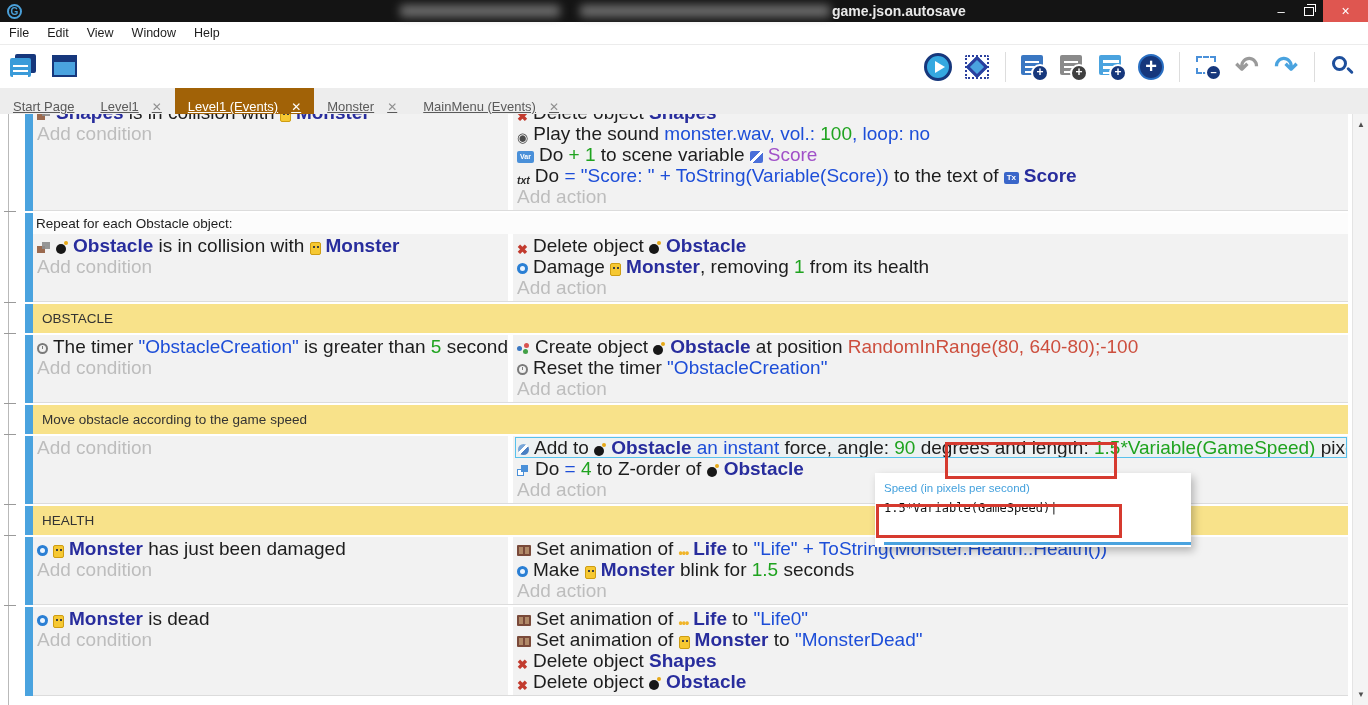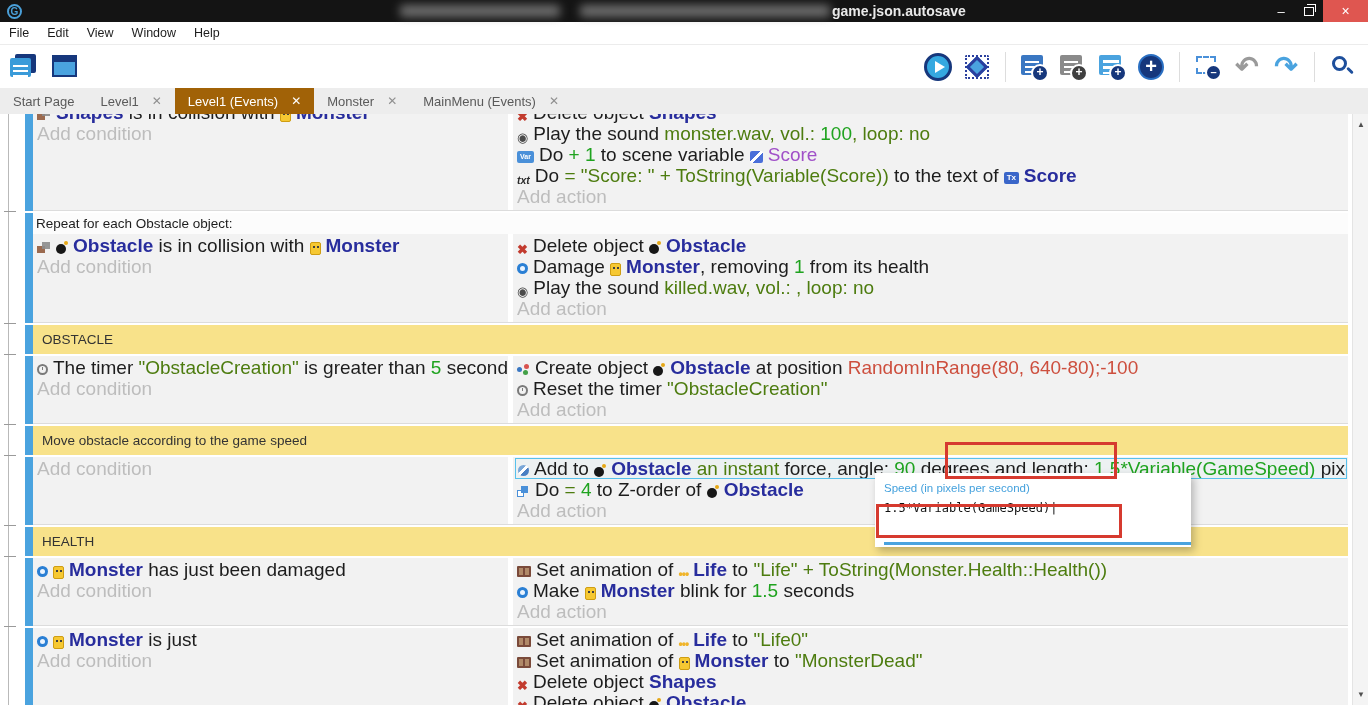--- a/index.html
+++ b/index.html
@@ -55,21 +55,21 @@
   .i-remove-selection-icon::before{content:"";position:absolute;left:3px;top:4px;width:20px;height:18px;border:2px dashed #4a90d9;box-sizing:border-box;}
   .i-remove-selection-icon::after{content:"–";position:absolute;right:1px;bottom:1px;width:13px;height:13px;background:#16377c;border:2px solid #fff;border-radius:50%;
     color:#fff;font-size:11px;line-height:12px;text-align:center;font-weight:bold;}
   .i-undo-icon::before{content:"↶";position:absolute;inset:0;text-align:center;font-size:28px;line-height:30px;color:#9a9a9a;font-weight:bold;}
   .i-redo-icon::before{content:"↷";position:absolute;inset:0;text-align:center;font-size:28px;line-height:30px;color:#4aa3df;font-weight:bold;}
   .i-search-icon::before{content:"";position:absolute;left:4px;top:4px;width:15px;height:15px;border:3px solid #1e4f9c;border-radius:50%;box-sizing:border-box;}
   .i-search-icon::after{content:"";position:absolute;left:18px;top:17px;width:8px;height:3px;background:#1e4f9c;transform:rotate(45deg);border-radius:2px;}
 
   
   .tabbar{position:absolute;top:88px;left:0;right:0;height:26px;background:#ededed;display:flex;align-items:stretch;z-index:18;font-size:13px;color:#5a5a5a;}
-  .tab{display:flex;align-items:center;padding:0 13px;gap:13px;cursor:default;}
+  .tab{display:flex;align-items:flex-end;padding:0 13px;gap:13px;cursor:default;text-decoration:underline;}
   .tab.active{background:#a16207;color:#fff;}
   .tab-x{font-size:12px;color:#8f8f8f;}
   .tab.active .tab-x{color:#fff;}
 
   
   .events{position:absolute;top:114px;left:0;right:16px;bottom:0;background:#fff;overflow:hidden;padding-left:25px;box-sizing:border-box;}
   .events::before{content:"";position:absolute;left:8px;top:0;bottom:0;width:1px;background:#b9b9b9;}
   .block{position:relative;display:flex;margin:0 4px 2px 0;}
   .block::before{content:"";position:absolute;left:-21px;top:-2px;width:12px;height:1px;background:#9a9a9a;}
   .clip-top{margin-top:-13px;}
@@ -77,21 +77,21 @@
   .event-inner{flex:1;background:#f2f2f2;border-bottom:1px solid #dcdcdc;min-width:0;}
   .event-header{background:#fcfcfc;font-size:13.5px;color:#1d1d1d;height:21px;line-height:21px;padding-left:3px;}
   .cols{display:flex;}
   .cond{width:475px;flex:none;padding:1px 0 3px 2px;box-sizing:border-box;}
   .colgap{width:5px;flex:none;background:#fff;}
   .act{flex:1;padding:1px 0 3px 2px;min-width:0;}
   .line{height:21px;line-height:21px;font-size:19px;color:#1d1d1d;white-space:nowrap;overflow:hidden;padding-left:2px;}
   .line.selected{background:#edf1f2;border:1px solid #57c1ec;height:19px;line-height:19px;margin-right:1px;}
   .seg{display:inline;}
   .s-plain{color:#1d1d1d;} .s-obj{color:#282d9d;font-weight:bold;} .s-num{color:#1fa31f;}
-  .s-str{color:#4d7c0f;} .s-expr{color:#cd4f3e;} .s-exprg{color:#1fa31f;} .s-purple{color:#a050c8;}
+  .s-str{color:#1d4ed8;} .s-expr{color:#cd4f3e;} .s-exprg{color:#1fa31f;} .s-purple{color:#a050c8;}
   .s-add{color:#bdbdbd;}
   .comment-inner{flex:1;background:#f8e28a;padding:7px 0 7px 9px;font-size:13.5px;color:#333;}
 
   
   .icon{display:inline-block;vertical-align:-2px;margin-right:5px;position:relative;}
   .i-collision-icon{width:14px;height:12px;}
   .i-collision-icon::before{content:"";position:absolute;left:0;top:4px;width:8px;height:7px;background:#9b6a4f;}
   .i-collision-icon::after{content:"";position:absolute;left:5px;top:0;width:8px;height:7px;background:#8c8c8c;opacity:.9;}
   .i-bomb-icon{width:12px;height:13px;}
   .i-bomb-icon::before{content:"";position:absolute;left:0;bottom:0;width:10px;height:10px;border-radius:50%;background:#171717;}
@@ -236,21 +236,20 @@
           <div class="event-header">Repeat for each Obstacle object:</div>
           <div class="cols">
             <div class="cond">
               <div class="line"><span class="icon i-collision-icon"></span><span class="icon i-bomb-icon"></span><span class="seg s-obj">Obstacle</span><span class="seg s-plain"> is in collision with </span><span class="icon i-monster-icon"></span><span class="seg s-obj">Monster</span></div>
               <div class="line"><span class="seg s-add">Add condition</span></div>
             </div>
             <div class="colgap"></div>
             <div class="act">
               <div class="line"><span class="icon i-delete-icon"></span><span class="seg s-plain">Delete object </span><span class="icon i-bomb-icon"></span><span class="seg s-obj">Obstacle</span></div>
               <div class="line"><span class="icon i-gear-icon"></span><span class="seg s-plain">Damage </span><span class="icon i-monster-icon"></span><span class="seg s-obj">Monster</span><span class="seg s-plain">, removing </span><span class="seg s-num">1</span><span class="seg s-plain"> from its health</span></div>
-              <div class="line"><span class="icon i-sound-icon"></span><span class="seg s-plain">Play the sound </span><span class="seg s-str">killed.wav, vol.: , loop: no</span></div>
               <div class="line"><span class="seg s-add">Add action</span></div>
             </div>
           </div>
         </div>
       </div>
       <div class="block comment">
         <div class="cbar"></div>
         <div class="comment-inner">OBSTACLE</div>
       </div>
       <div class="block event">
@@ -309,21 +308,21 @@
               <div class="line"><span class="seg s-add">Add action</span></div>
             </div>
           </div>
         </div>
       </div>
       <div class="block event">
         <div class="cbar"></div>
         <div class="event-inner">
           <div class="cols">
             <div class="cond">
-              <div class="line"><span class="icon i-gear-icon"></span><span class="icon i-monster-icon"></span><span class="seg s-obj">Monster</span><span class="seg s-plain"> is just</span></div>
+              <div class="line"><span class="icon i-gear-icon"></span><span class="icon i-monster-icon"></span><span class="seg s-obj">Monster</span><span class="seg s-plain"> is dead</span></div>
               <div class="line"><span class="seg s-add">Add condition</span></div>
             </div>
             <div class="colgap"></div>
             <div class="act">
               <div class="line"><span class="icon i-anim-icon"></span><span class="seg s-plain">Set animation of </span><span class="icon i-life-icon"></span><span class="seg s-obj">Life</span><span class="seg s-plain"> to </span><span class="seg s-str">"Life0"</span></div>
               <div class="line"><span class="icon i-anim-icon"></span><span class="seg s-plain">Set animation of </span><span class="icon i-monster-icon"></span><span class="seg s-obj">Monster</span><span class="seg s-plain"> to </span><span class="seg s-str">"MonsterDead"</span></div>
               <div class="line"><span class="icon i-delete-icon"></span><span class="seg s-plain">Delete object </span><span class="seg s-obj">Shapes</span></div>
               <div class="line"><span class="icon i-delete-icon"></span><span class="seg s-plain">Delete object </span><span class="icon i-bomb-icon"></span><span class="seg s-obj">Obstacle</span></div>
             </div>
           </div>

